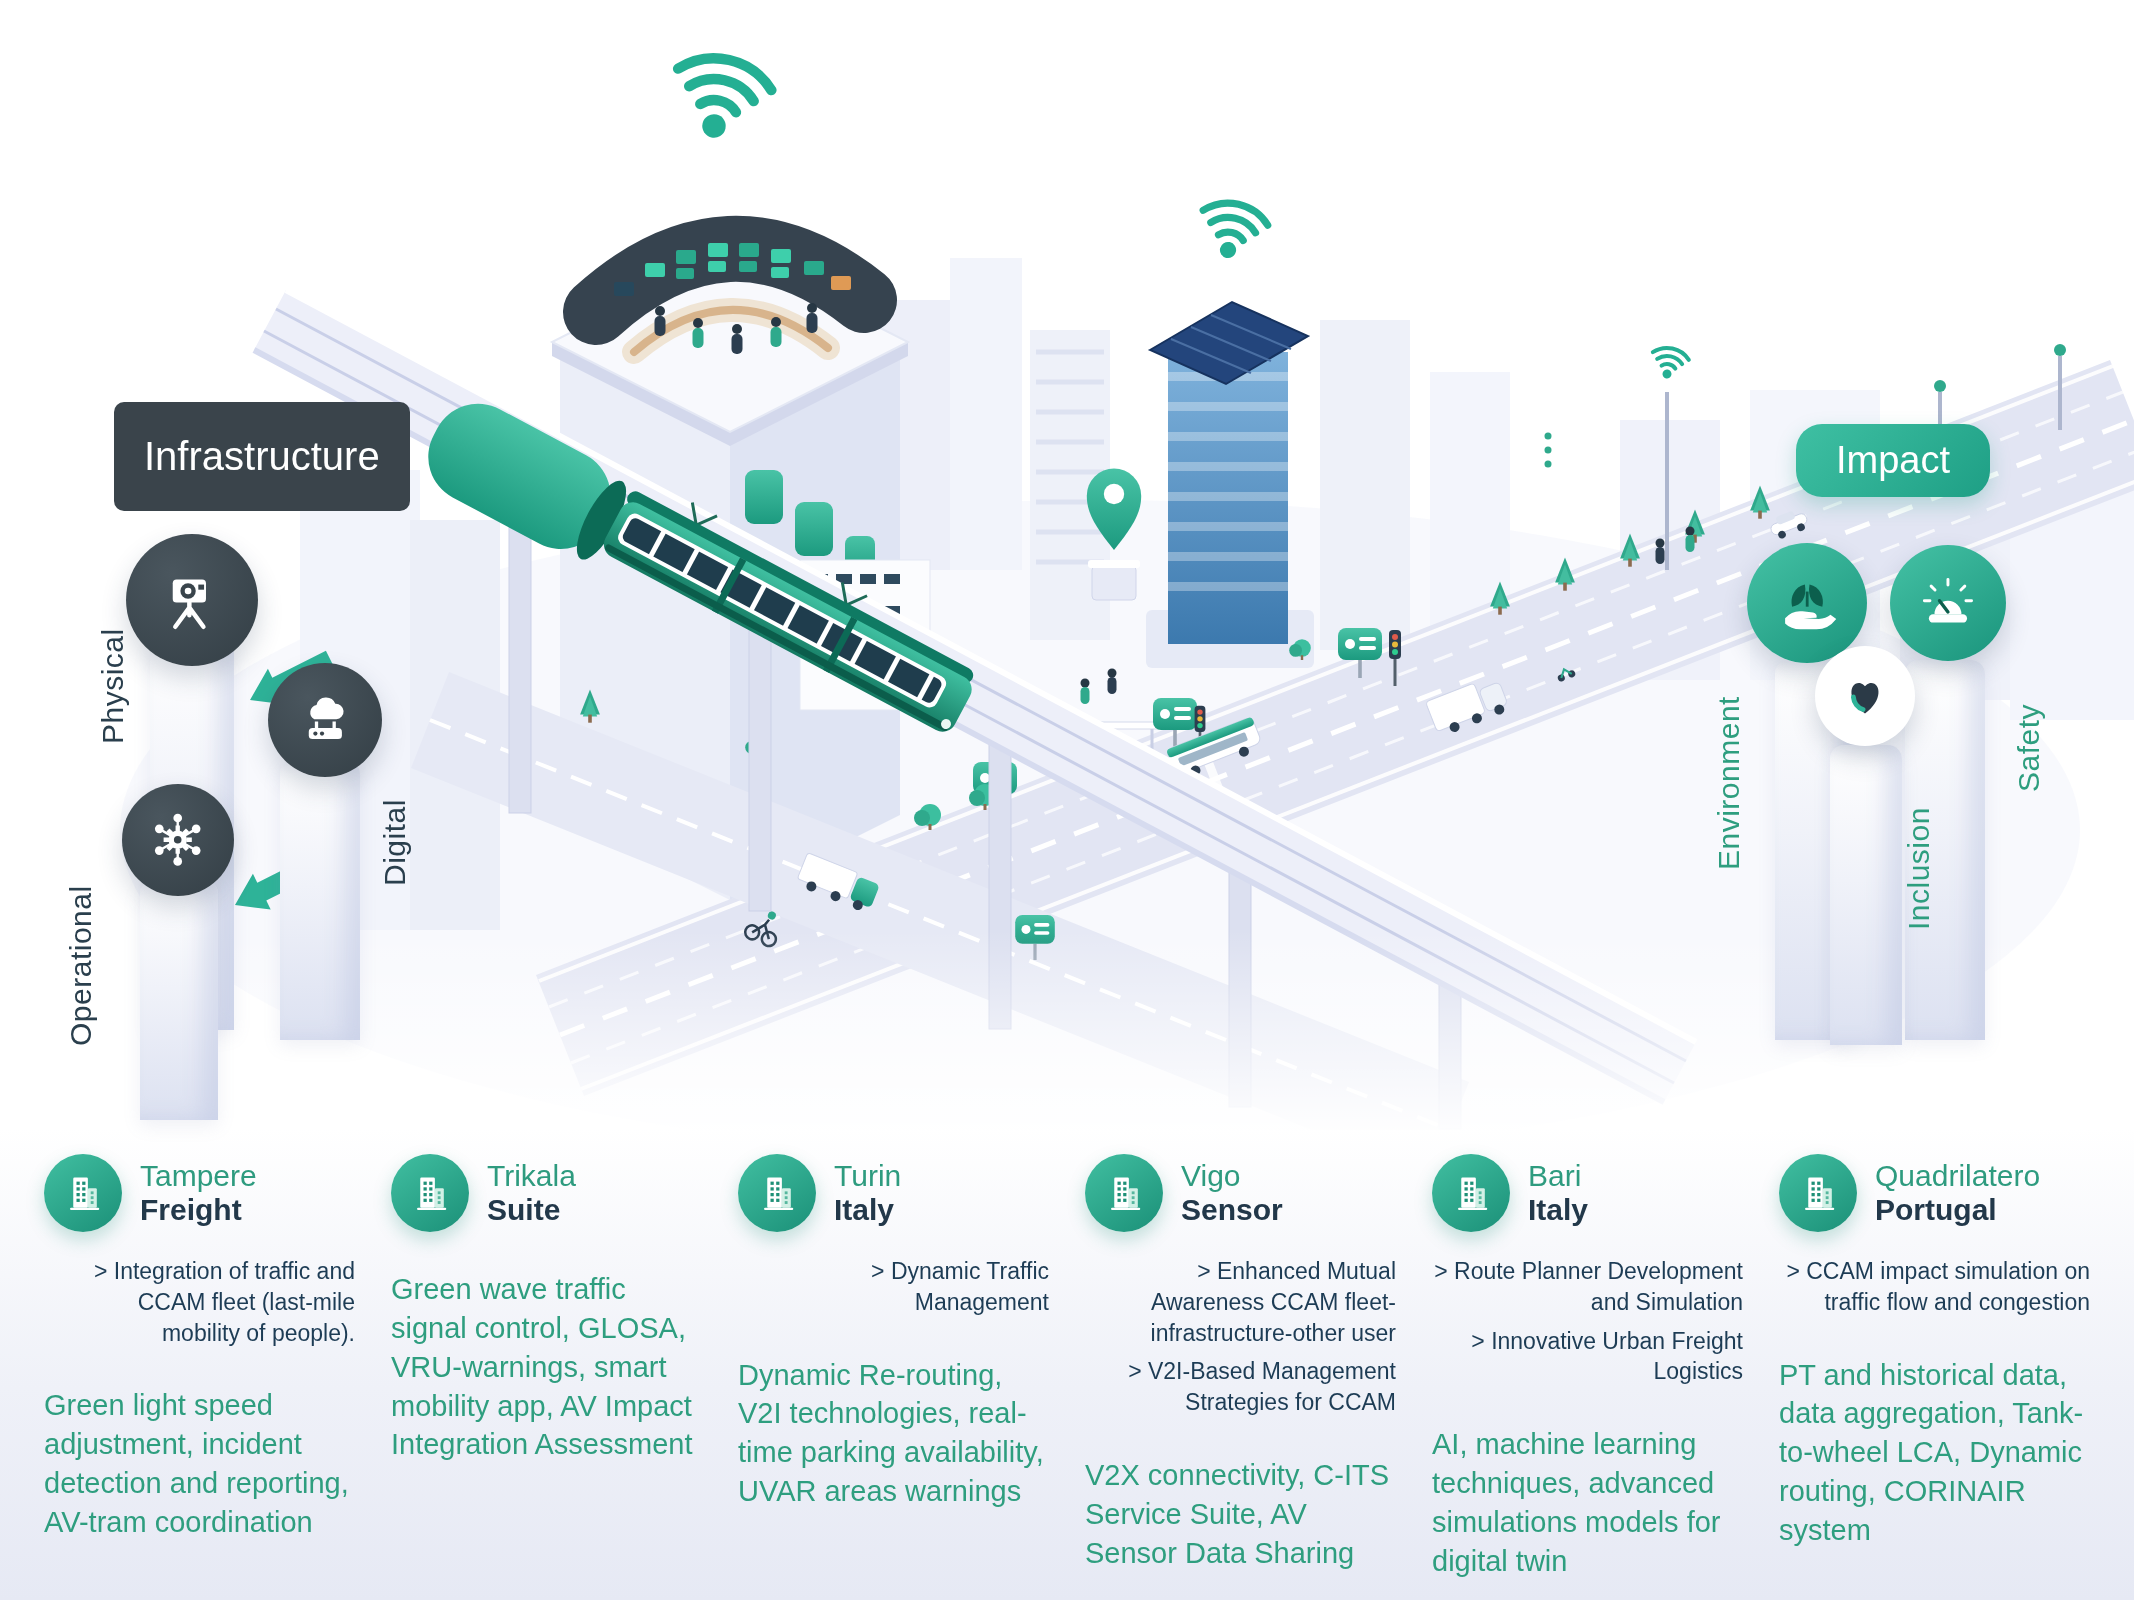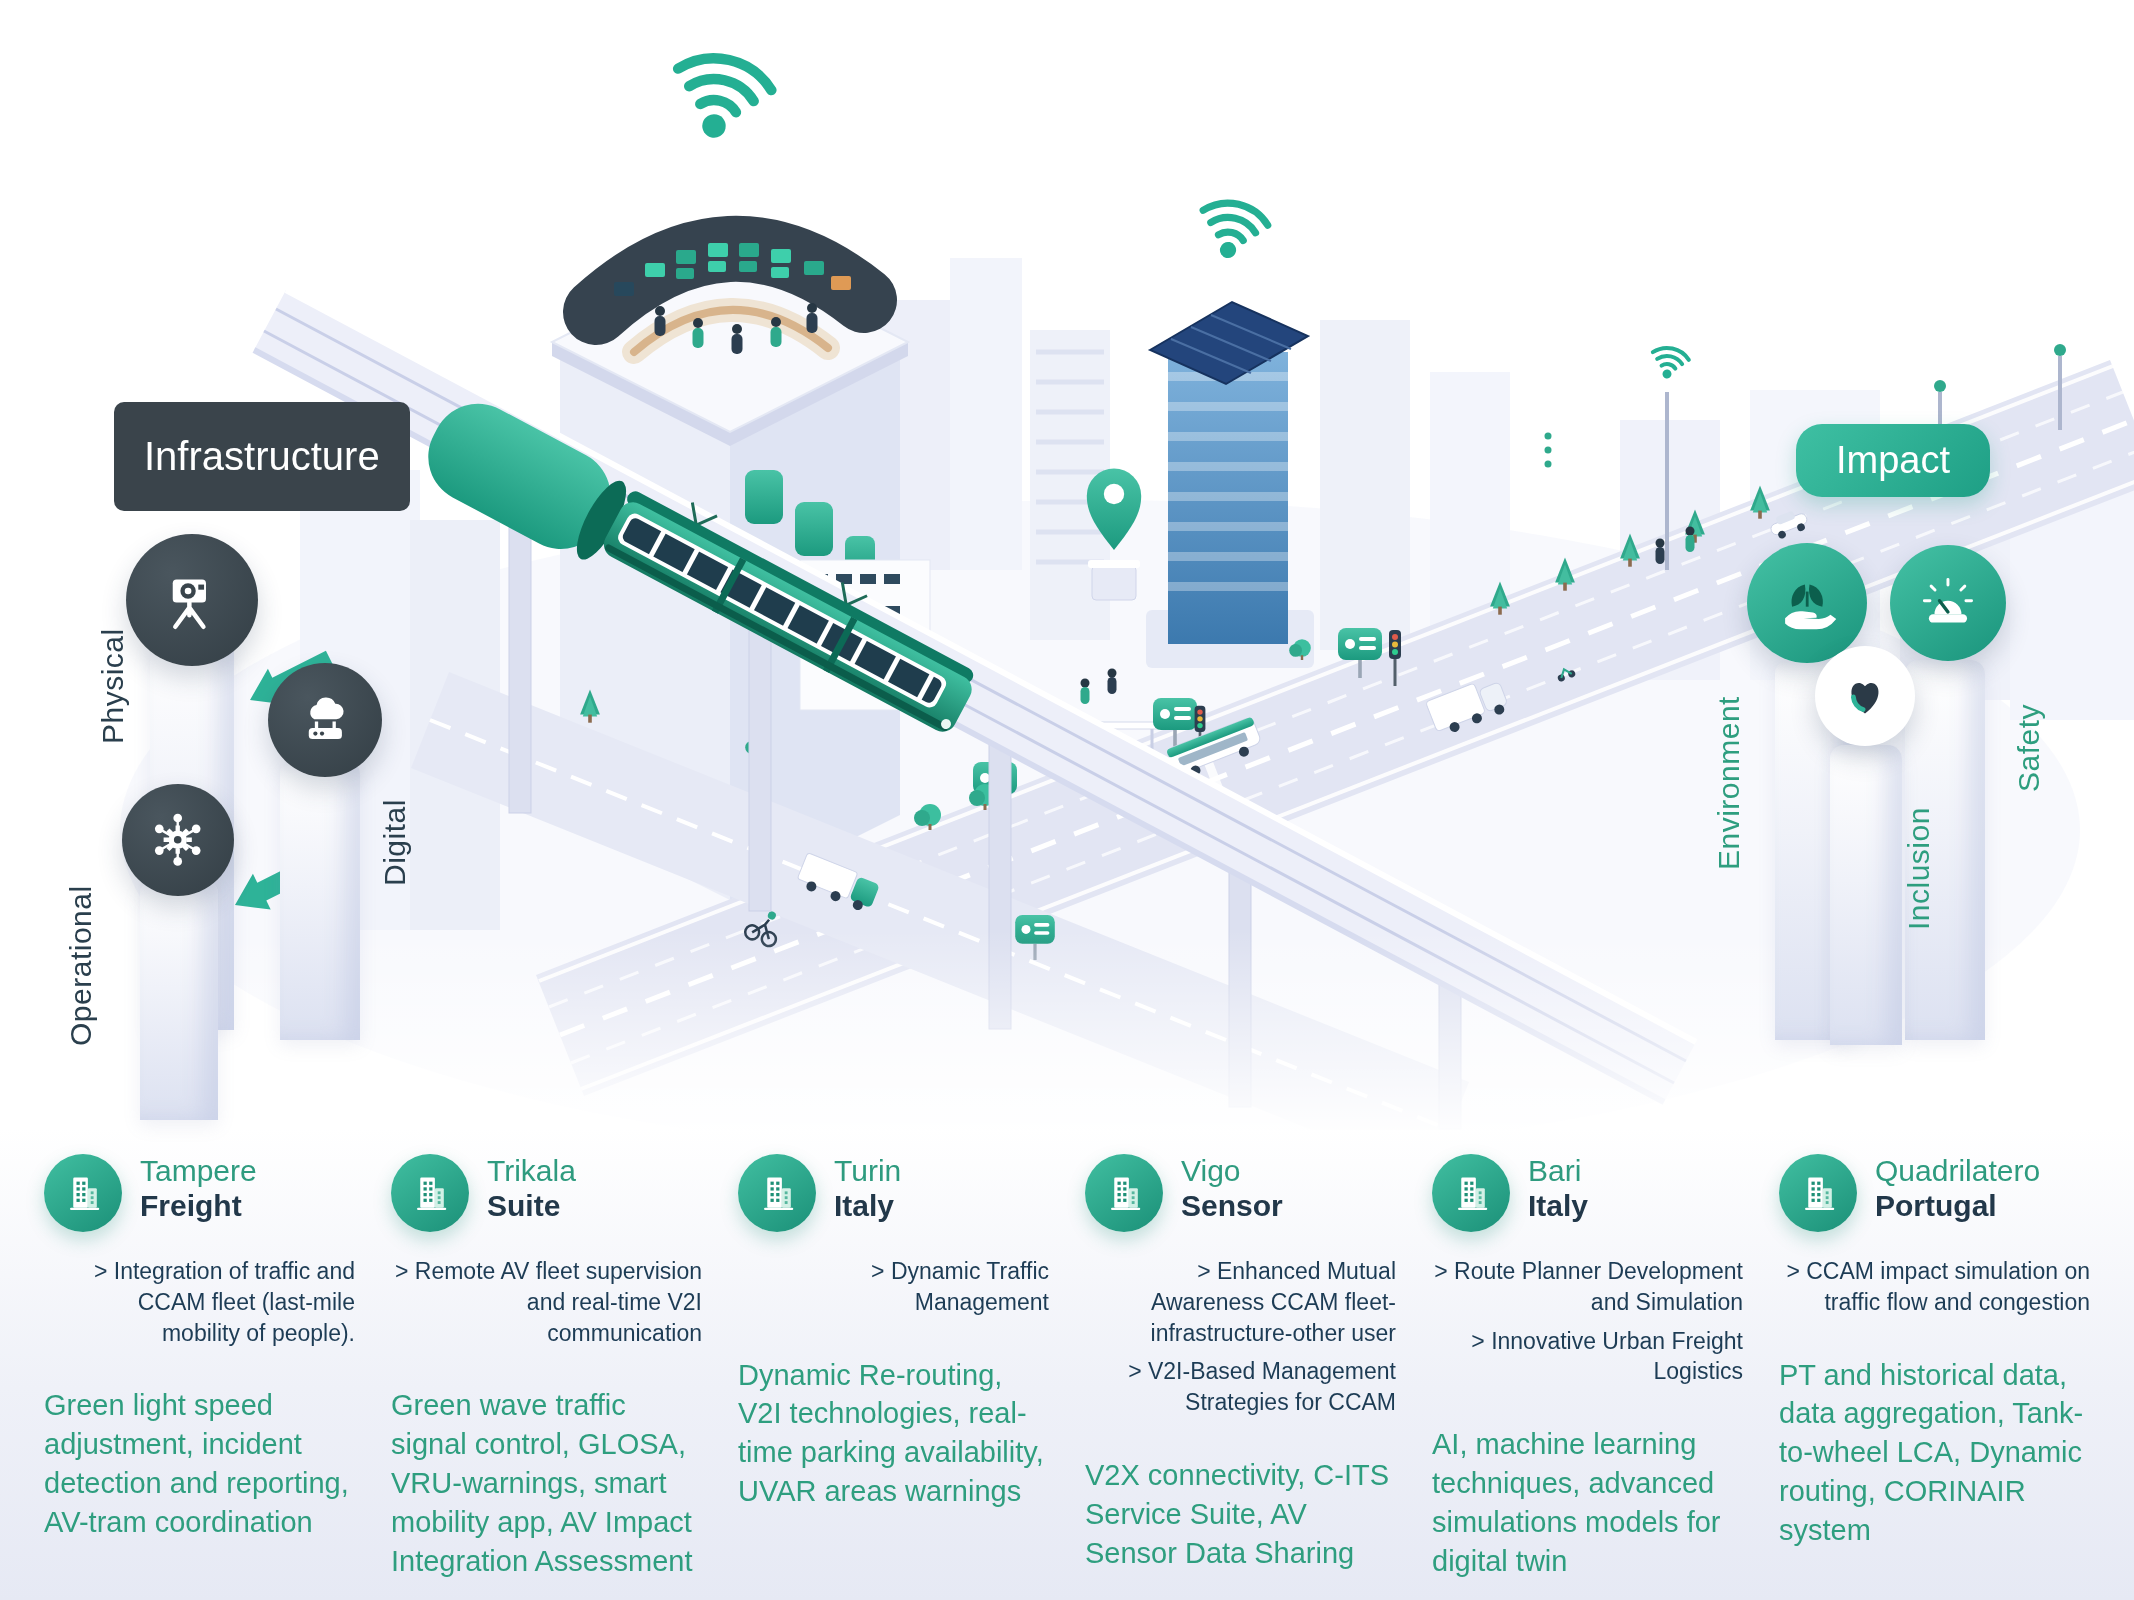--- a/index.html
+++ b/index.html
@@ -31,21 +31,21 @@
 
   
   .vlabel{position:absolute;z-index:5;writing-mode:vertical-rl;transform:rotate(180deg);
           font-size:30px;letter-spacing:.5px;color:#2A3F4D;}
   .vlabel.teal{color:#2E9E7F;}
 
   
   .cities{position:absolute;left:0;top:1128px;width:2134px;height:472px;
           background:linear-gradient(180deg,rgba(250,250,253,0) 0%,#EFF1F8 55%,#E6E9F4 100%);}
   .cities-grid{display:grid;grid-template-columns:repeat(6,1fr);gap:36px;padding:26px 44px 0;}
-  .city-head{display:flex;margin-bottom:24px;}
+  .city-head{display:flex;align-items:center;margin-bottom:24px;}
   .city-icon{flex:0 0 auto;width:78px;height:78px;border-radius:50%;
              background:linear-gradient(145deg,#41BFA1,#1B9078);display:flex;align-items:center;
              justify-content:center;box-shadow:0 8px 18px rgba(27,144,120,.25);}
   .city-icon svg{width:52px;height:52px;}
   .city-names{margin-left:18px;line-height:1.15;}
   .city-name{font-size:30px;color:#2E9B7F;}
   .city-country{font-size:30px;color:#22384A;font-weight:700;}
   .bullet{font-size:23px;color:#1D3C55;line-height:1.34;margin:0 0 8px;
           padding-left:17px;text-indent:-17px;text-align:right;}
   .city-desc{font-size:29px;color:#2E9E7F;line-height:1.34;margin:38px 0 0;}
@@ -543,21 +543,20 @@
                   <rect x="41.5" y="42" width="3.5" height="3.5"></rect>
                 </g>
                 <rect x="16" y="50" width="36" height="3" rx="1.5" fill="#fff"></rect>
               </svg>
           </span>
           <div class="city-names">
             <div class="city-name">Trikala</div>
             <div class="city-country">Suite</div>
           </div>
         </div>
-        <p class="bullet">&gt; Remote AV fleet supervision and real-time V2I communication</p>
         <p class="city-desc">Green wave traffic signal control, GLOSA, VRU-warnings, smart mobility app, AV Impact Integration Assessment</p>
       </div>
 
       <div class="city-card">
         <div class="city-head">
           <span class="city-icon">
             <svg viewBox="0 0 64 64">
                 <rect x="20" y="13" width="18" height="37" rx="1.5" fill="#fff"></rect>
                 <rect x="38" y="26" width="11" height="24" rx="1.5" fill="#D2F0E6"></rect>
                 <g fill="#1E9077">

